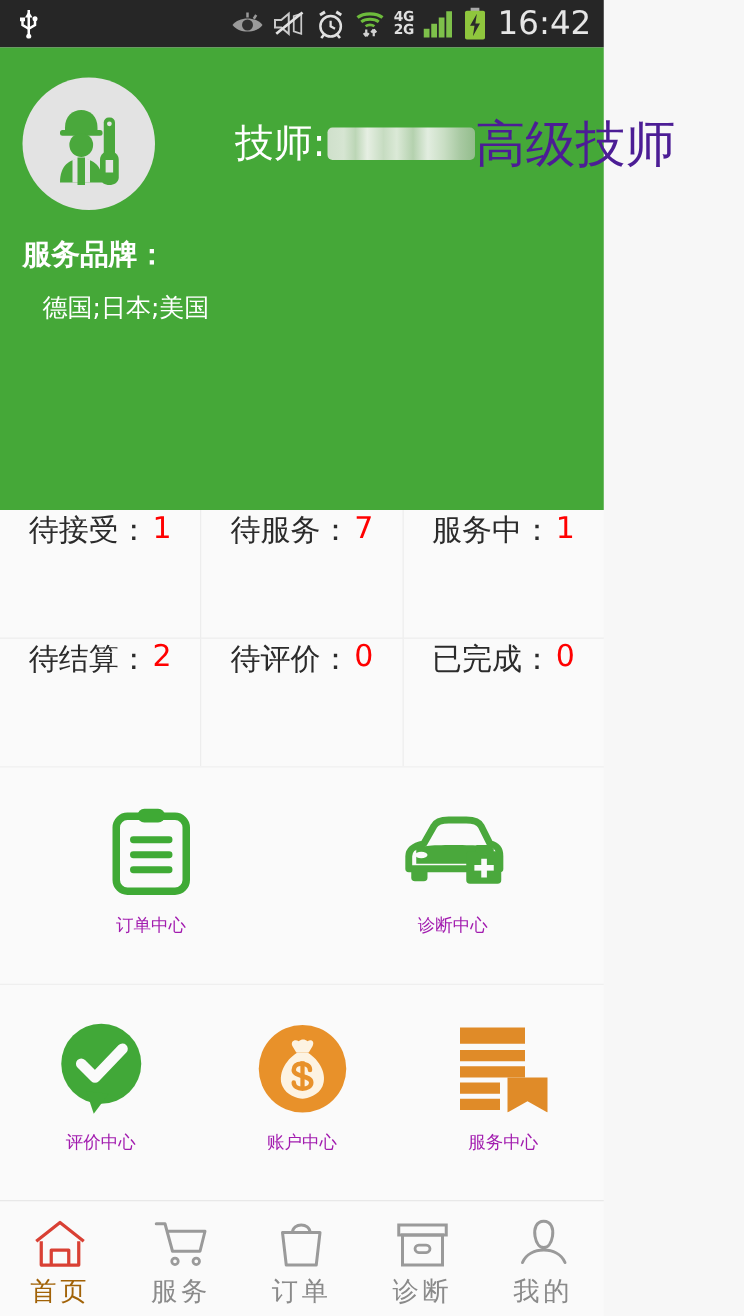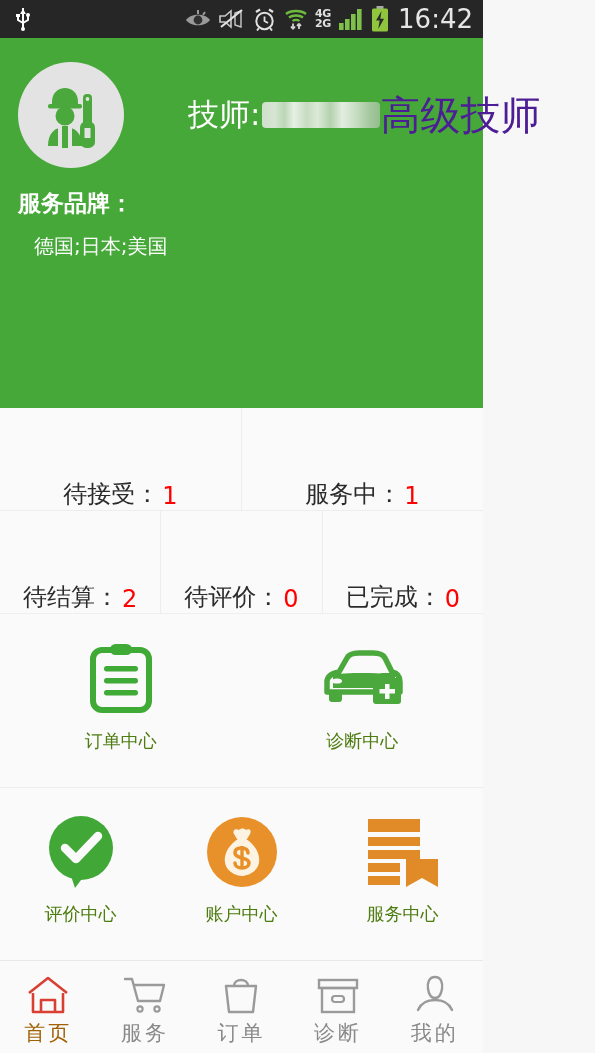--- a/index.html
+++ b/index.html
@@ -52,37 +52,37 @@
   }
   .tech-level { font-size: 40px; color: #4c1d95; margin-left: auto; white-space: nowrap; }
   .brand-label { font-size: 23px; color: #fff; font-weight: bold; margin-top: 14px; }
   .brand-value { font-size: 20px; color: #fff; margin-top: 14px; margin-left: 16px; }
 
   
   .stats { flex: 0 0 205px; background: #fafafa; display: flex; flex-direction: column; }
   .stat-row { flex: 1; display: flex; }
   .stat-row:first-child .stat-cell { border-bottom: 1px solid #ededed; }
   .stat-cell {
-    flex: 1; display: flex; align-items: flex-end; justify-content: center;
+    flex: 1; display: flex; align-items: flex-start; justify-content: center;
     border-right: 1px solid #ededed; font-size: 24px; color: #2b2b2b;
   }
   .stat-cell:last-child { border-right: none; }
   .stat-num { color: #ff0000; margin-left: 3px; }
 
   
   .grid { flex: 1 1 auto; background: #fafafa; display: flex; flex-direction: column;
           border-top: 1px solid #efefef; }
   .grid-row { flex: 1; display: flex; align-items: center; }
   .grid-row:first-child { border-bottom: 1px solid #efefef; }
   .grid-cell {
     flex: 1; display: flex; flex-direction: column; align-items: center;
     justify-content: center; gap: 13px; height: 100%; padding-bottom: 6px;
   }
   .grid-ico { height: 74px; display: flex; align-items: center; justify-content: center; }
-  .grid-label { font-size: 18px; color: #4d7c0f; }
+  .grid-label { font-size: 14px; color: #a21caf; }
 
   
   .tabbar {
     flex: 0 0 93px; background: #fafafa; border-top: 1px solid #e8e8e8;
     display: flex; align-items: center;
   }
   .tab {
     flex: 1; display: flex; flex-direction: column; align-items: center;
     justify-content: center; gap: 5px; height: 100%; padding-top: 6px;
   }
@@ -179,20 +179,24 @@
     <div class="brand-value">德国;日本;美国</div>
   </div>
 
   <div class="stats">
     <div class="stat-row">
       <div class="stat-cell">
         <span>待接受：</span>
         <span class="stat-num">1</span>
       </div>
       <div class="stat-cell">
+        <span>待服务：</span>
+        <span class="stat-num">7</span>
+      </div>
+      <div class="stat-cell">
         <span>服务中：</span>
         <span class="stat-num">1</span>
       </div>
     </div>
     <div class="stat-row">
       <div class="stat-cell">
         <span>待结算：</span>
         <span class="stat-num">2</span>
       </div>
       <div class="stat-cell">

